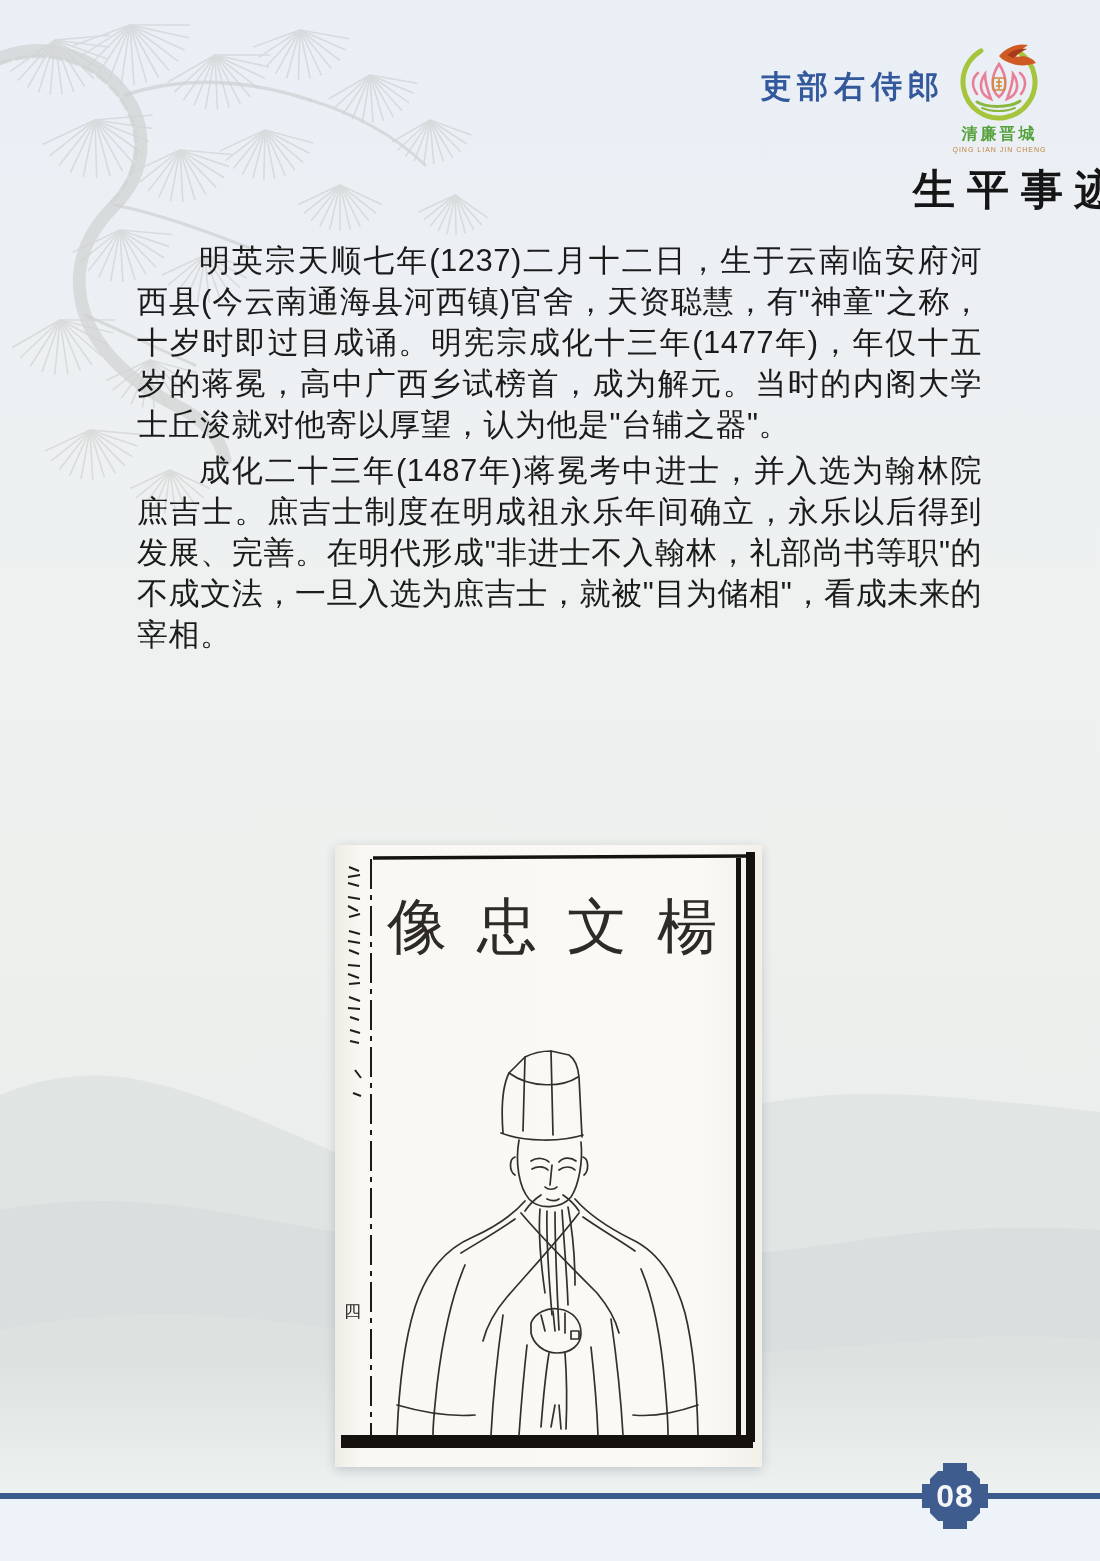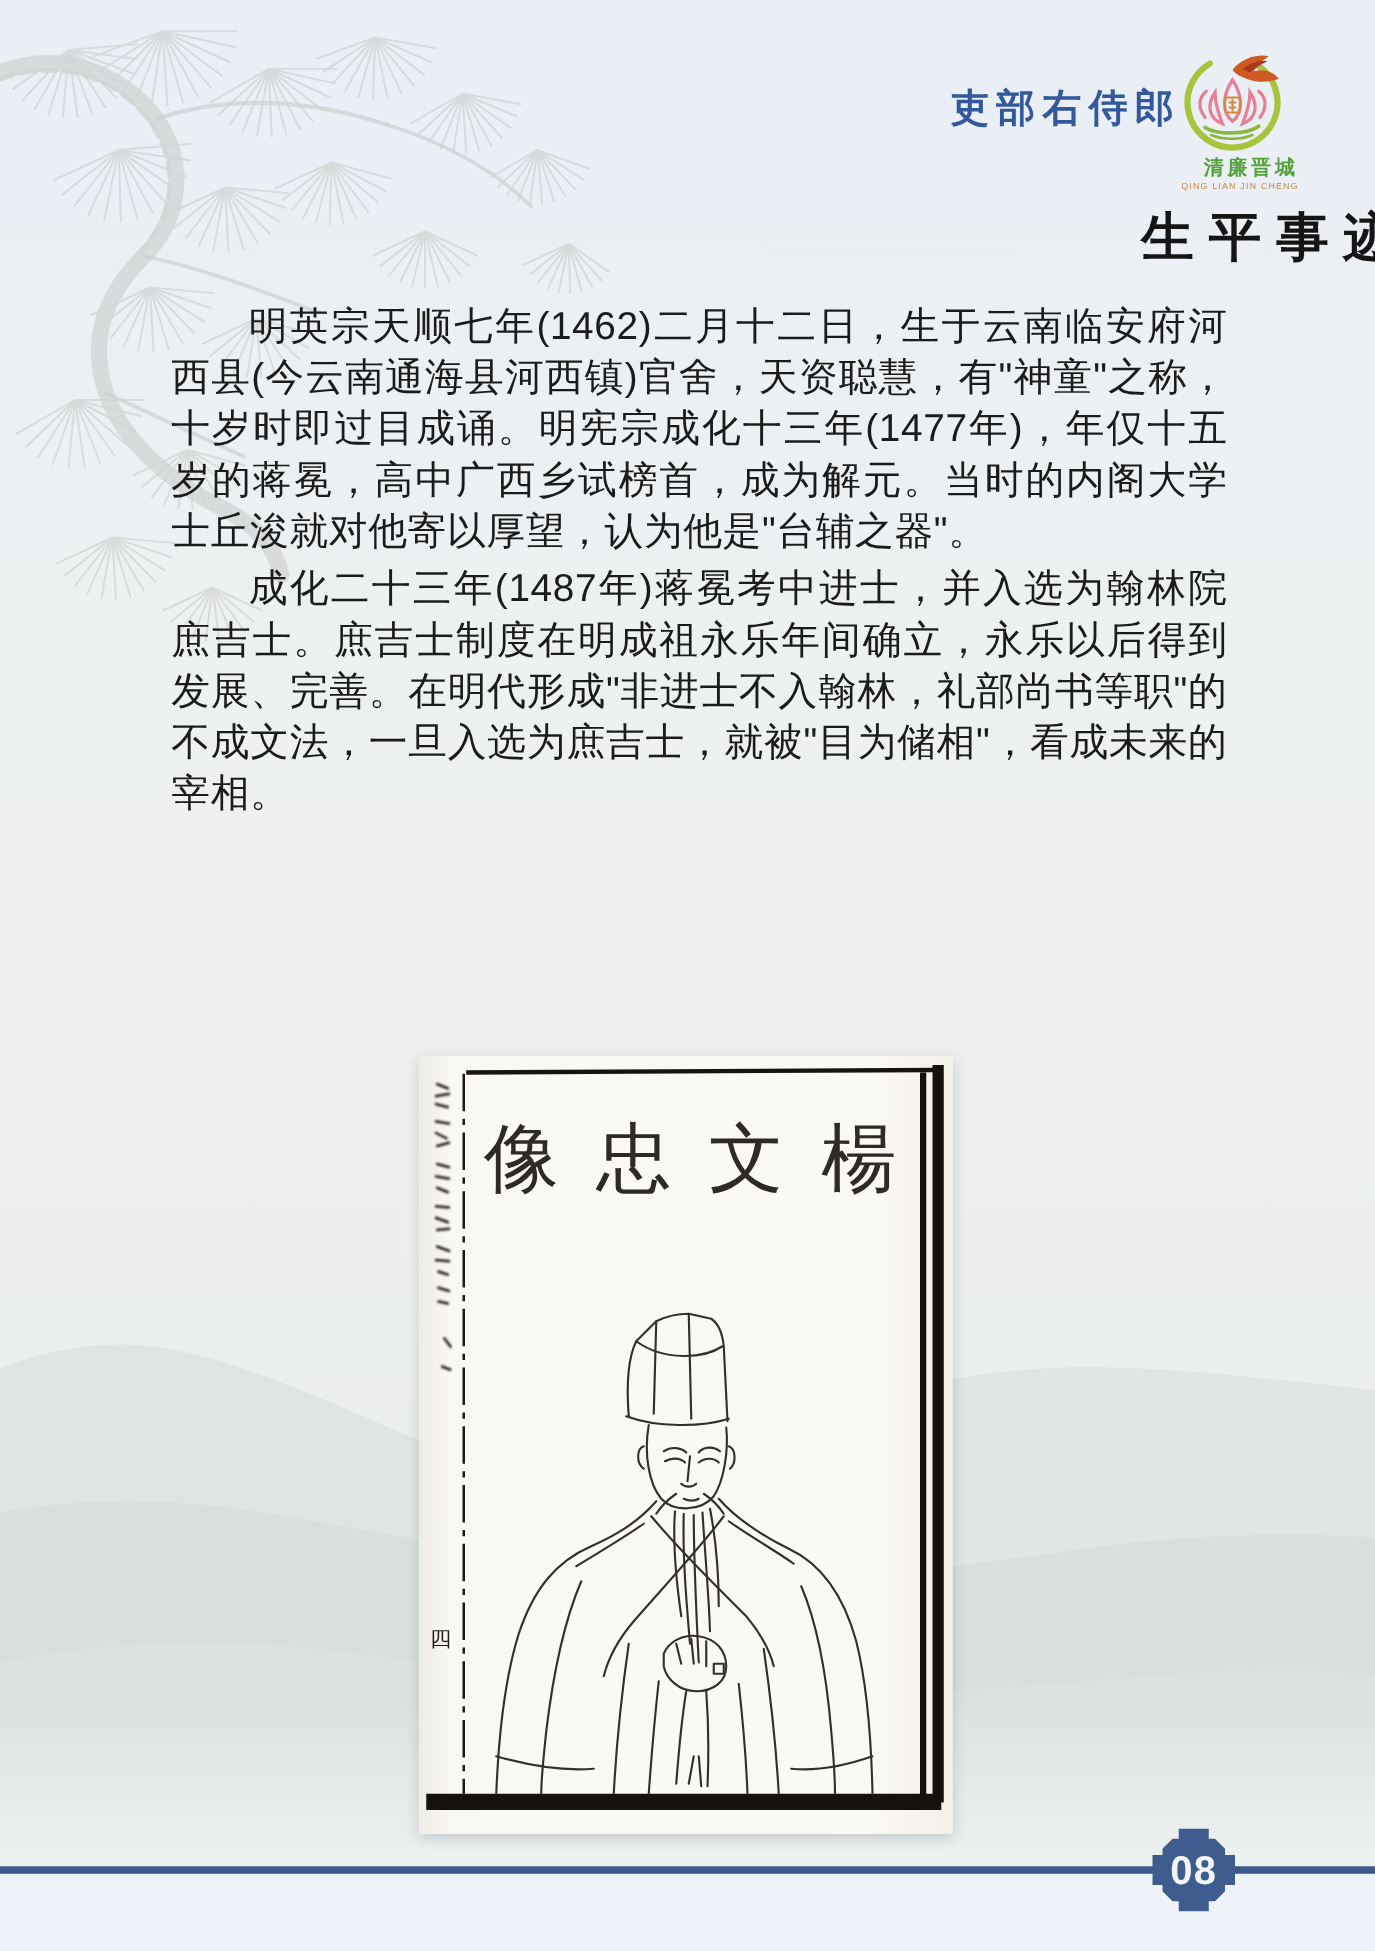--- a/index.html
+++ b/index.html
@@ -9,21 +9,21 @@
     font-family:"Liberation Sans",sans-serif;
   }
   svg{display:block;}
   
   .pine{position:absolute;left:0;top:0;z-index:1;opacity:.62;}
   .mountains{position:absolute;left:0;top:1000px;z-index:1;}
   
   .header{position:absolute;left:0;top:0;width:1100px;height:150px;z-index:4;}
   .brand{position:absolute;right:155px;top:66px;font-size:31px;font-weight:bold;
          letter-spacing:6px;color:#33589b;}
-  .logo{position:absolute;right:61px;top:38px;width:105px;text-align:right;}
+  .logo{position:absolute;right:48px;top:38px;width:105px;text-align:center;}
   .logo-cn{margin-top:2px;font-size:16px;font-weight:bold;color:#55a13b;letter-spacing:3px;}
   .logo-en{font-size:7px;color:#c08440;letter-spacing:1px;margin-top:1px;}
   
   .title{position:absolute;left:0;top:158px;width:1100px;margin:4px;text-align:right;z-index:4;
          font-size:42px;font-weight:600;letter-spacing:12px;color:#151515;padding-left:25px;}
   
   .bodytext{position:absolute;left:137px;top:240px;width:845px;z-index:4;
             font-size:31px;line-height:41px;color:#1b1b1b;text-align:justify;letter-spacing:.5px;}
   .bodytext p{margin:0 0 5px 0;text-indent:2em;}
   
@@ -301,21 +301,21 @@
         </g>
       </svg>
       <div class="logo-cn">清廉晋城</div>
       <div class="logo-en">QING LIAN JIN CHENG</div>
     </div>
   </div>
 
   <h1 class="title">生平事迹</h1>
 
   <main class="bodytext">
-    <p>明英宗天顺七年(1462)二月十二日，生于云南临安府河西县(今云南通海县河西镇)官舍，天资聪慧，有"神童"之称，十岁时即过目成诵。明宪宗成化十三年(1477年)，年仅十五岁的蒋冕，高中广西乡试榜首，成为解元。当时的内阁大学士丘浚就对他寄以厚望，认为他是"台辅之器"。</p>
+    <p>明英宗天顺七年(1237)二月十二日，生于云南临安府河西县(今云南通海县河西镇)官舍，天资聪慧，有"神童"之称，十岁时即过目成诵。明宪宗成化十三年(1477年)，年仅十五岁的蒋冕，高中广西乡试榜首，成为解元。当时的内阁大学士丘浚就对他寄以厚望，认为他是"台辅之器"。</p>
     <p>成化二十三年(1487年)蒋冕考中进士，并入选为翰林院庶吉士。庶吉士制度在明成祖永乐年间确立，永乐以后得到发展、完善。在明代形成"非进士不入翰林，礼部尚书等职"的不成文法，一旦入选为庶吉士，就被"目为储相"，看成未来的宰相。</p>
   </main>
 
   <figure class="portrait">
     <svg width="427" height="622" viewBox="0 0 427 622">
       <defs>
           <filter id="blur1">
             <feGaussianBlur stdDeviation="0.7"></feGaussianBlur>
           </filter>
         </defs>

